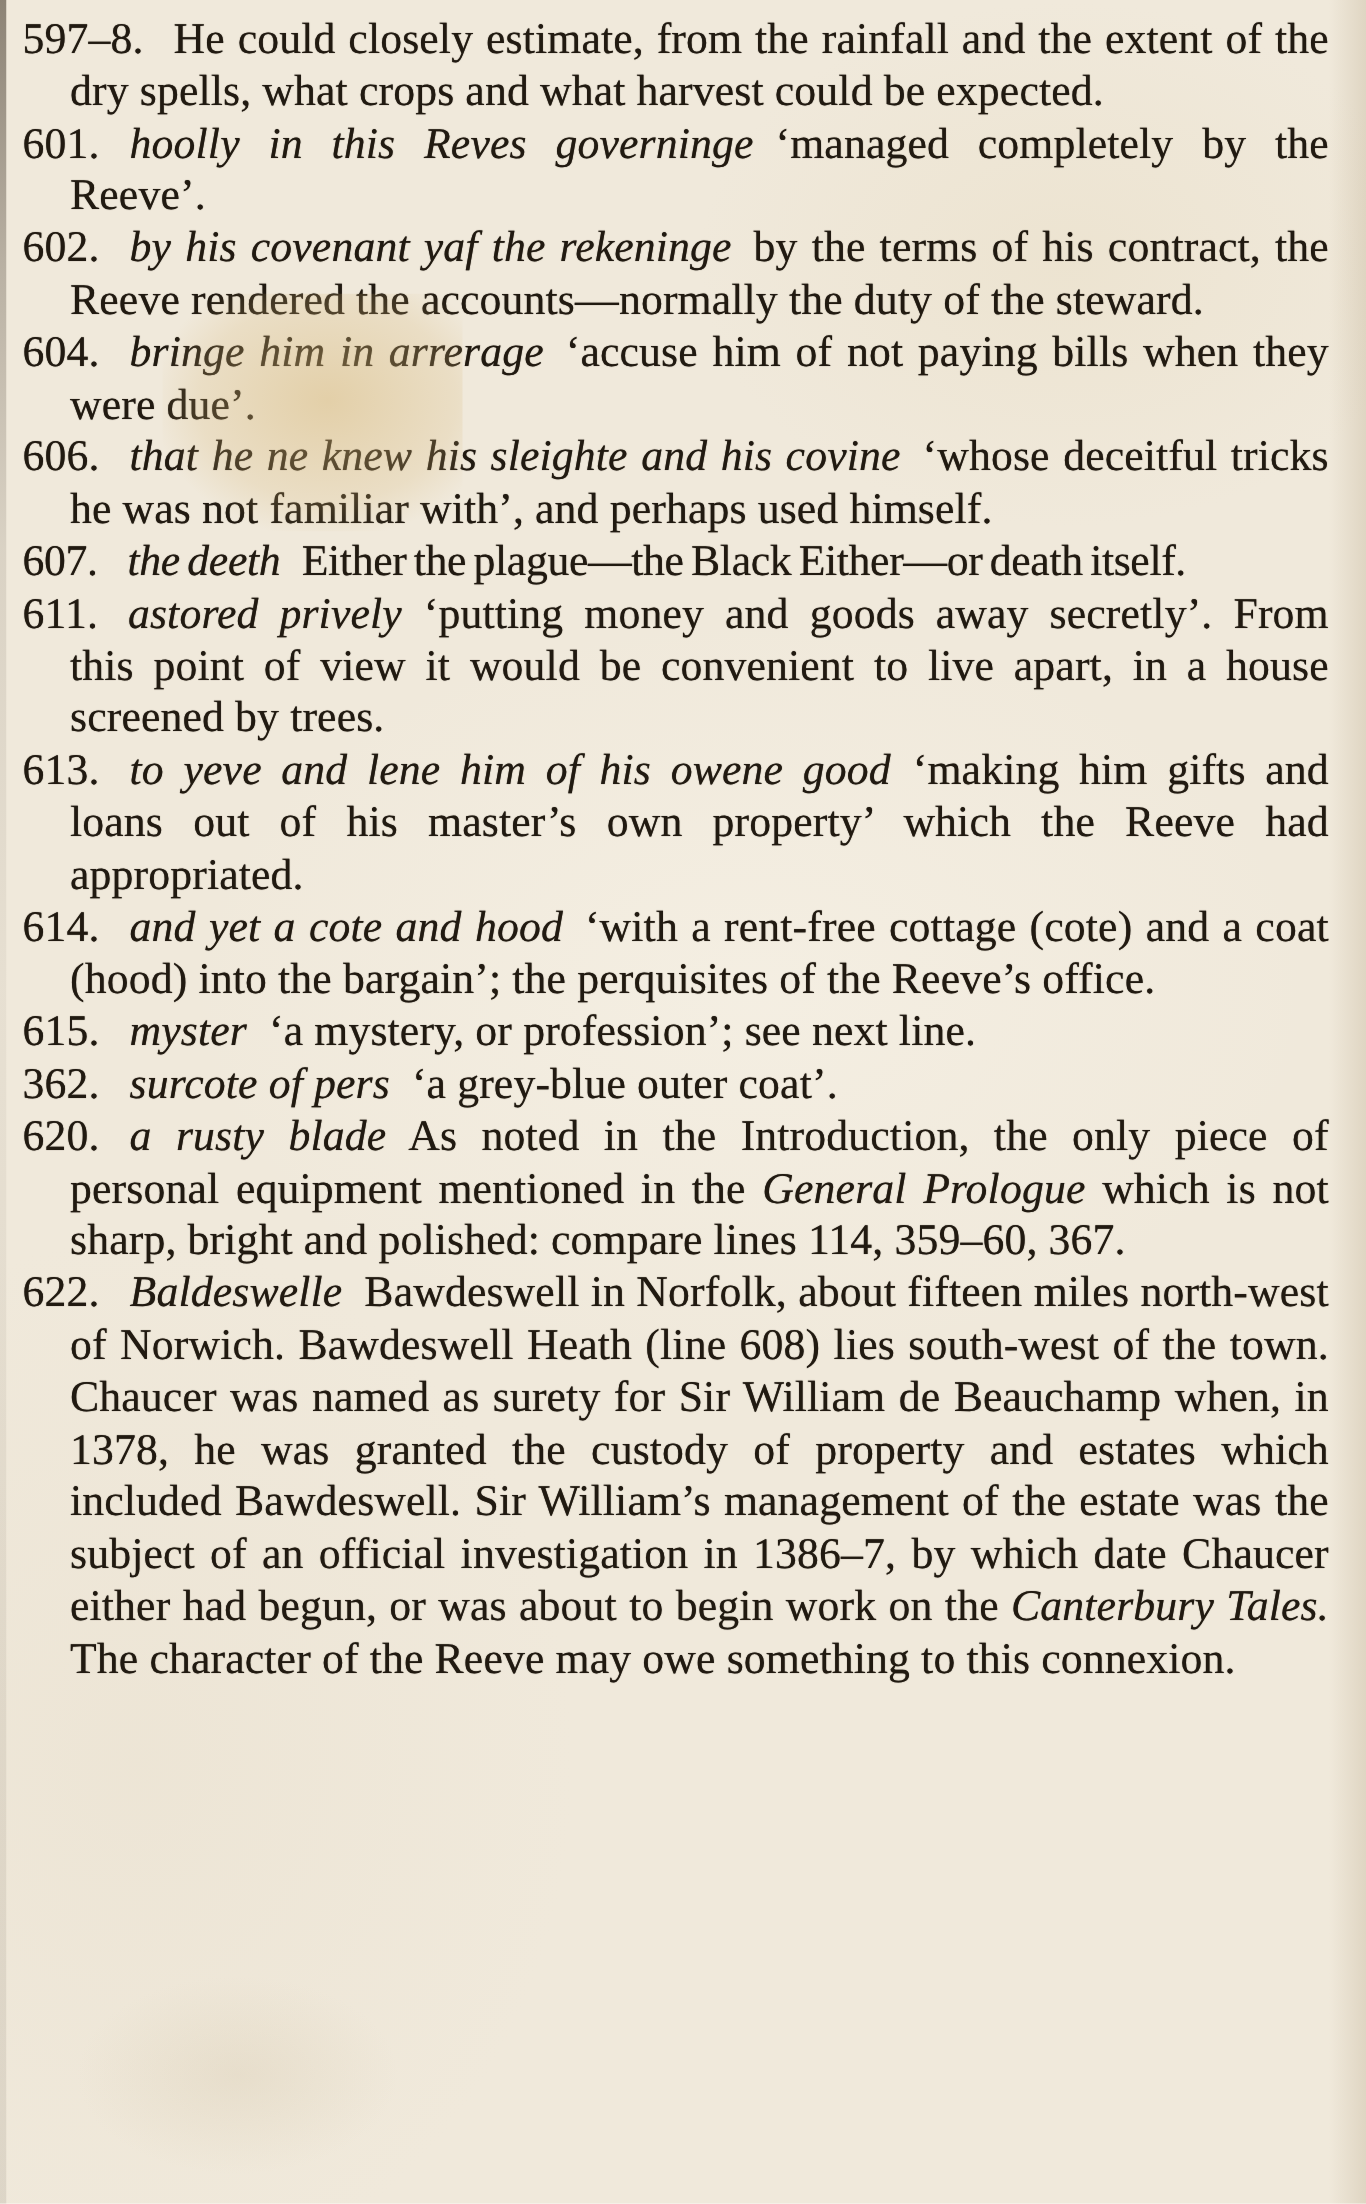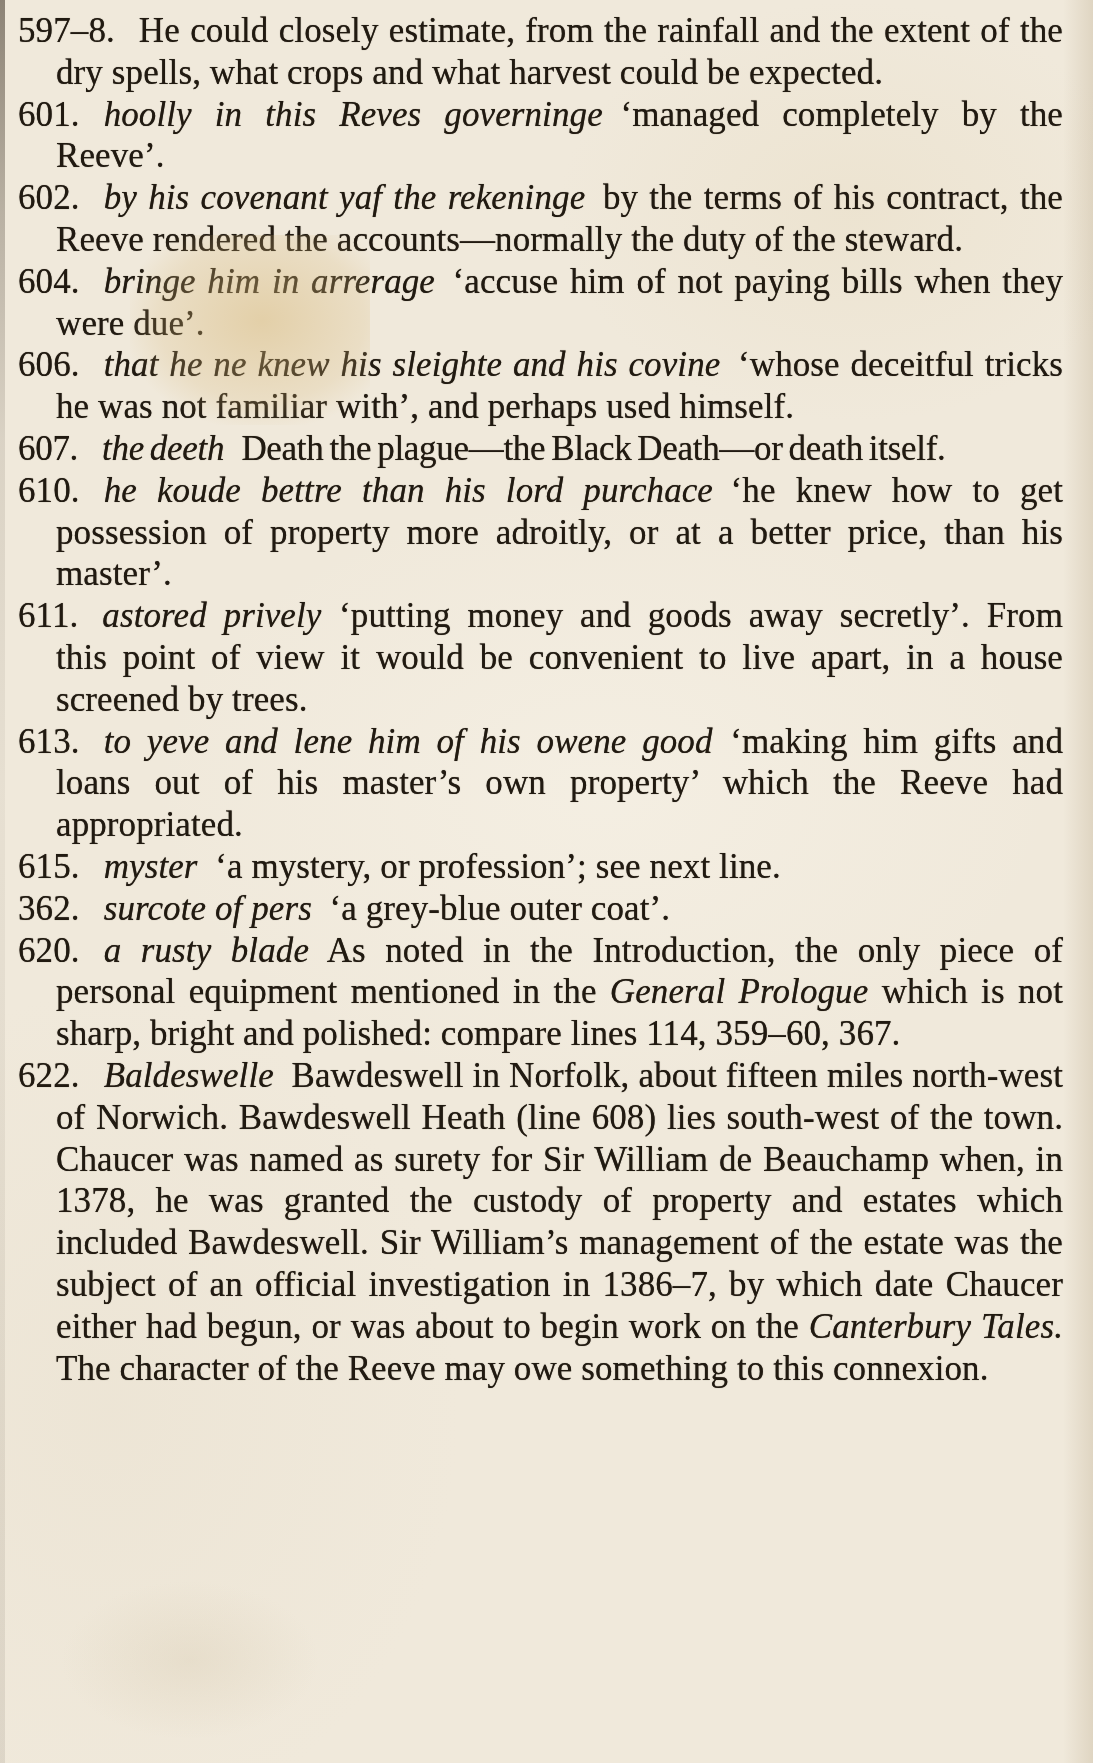--- a/index.html
+++ b/index.html
@@ -90,22 +90,22 @@
   <div class="stain-main"></div>
   <div class="stain-faint"></div>
   <div class="edge-left"></div>
   <div class="edge-right"></div>
   <div class="notes">
       <p class="note"><span class="num">597–8.</span><span class="gloss">He could closely estimate, from the rainfall and the extent of the dry spells, what crops and what harvest could be expected.</span></p>
       <p class="note"><span class="num">601.</span><span class="lemma">hoolly in this Reves governinge </span><span class="gloss">‘managed completely by the Reeve’.</span></p>
       <p class="note"><span class="num">602.</span><span class="lemma">by his covenant yaf the rekeninge </span><span class="gloss">by the terms of his contract, the Reeve rendered the accounts—normally the duty of the steward.</span></p>
       <p class="note"><span class="num">604.</span><span class="lemma">bringe him in arrerage </span><span class="gloss">‘accuse him of not paying bills when they were due’.</span></p>
       <p class="note"><span class="num">606.</span><span class="lemma">that he ne knew his sleighte and his covine </span><span class="gloss">‘whose deceitful tricks he was not familiar with’, and perhaps used himself.</span></p>
-      <p class="note tight"><span class="num">607.</span><span class="lemma">the deeth </span><span class="gloss">Death the plague—the Black Death—or death itself.</span></p>
-      <p class="note"><span class="num">610.</span><span class="lemma">he koude bettre than his lord purchace </span><span class="gloss">‘he knew how to get possession of property more adroitly, or at a better price, than his master’.</span></p>
+      <p class="note tight"><span class="num">607.</span><span class="lemma">the deeth </span><span class="gloss">Either the plague—the Black Either—or death itself.</span></p>
       <p class="note"><span class="num">611.</span><span class="lemma">astored prively </span><span class="gloss">‘putting money and goods away secretly’. From this point of view it would be convenient to live apart, in a house screened by trees.</span></p>
       <p class="note"><span class="num">613.</span><span class="lemma">to yeve and lene him of his owene good </span><span class="gloss">‘making him gifts and loans out of his master’s own property’ which the Reeve had appropriated.</span></p>
+      <p class="note"><span class="num">614.</span><span class="lemma">and yet a cote and hood </span><span class="gloss">‘with a rent-free cottage (cote) and a coat (hood) into the bargain’; the perquisites of the Reeve’s office.</span></p>
       <p class="note"><span class="num">615.</span><span class="lemma">myster </span><span class="gloss">‘a mystery, or profession’; see next line.</span></p>
       <p class="note"><span class="num">362.</span><span class="lemma">surcote of pers </span><span class="gloss">‘a grey-blue outer coat’.</span></p>
       <p class="note"><span class="num">620.</span><span class="lemma">a rusty blade </span><span class="gloss">As noted in the Introduction, the only piece of personal equipment mentioned in the </span><span class="lemma">General Prologue</span><span class="gloss"> which is not sharp, bright and polished: compare lines 114, 359–60, 367.</span></p>
       <p class="note"><span class="num">622.</span><span class="lemma">Baldeswelle </span><span class="gloss">Bawdeswell in Norfolk, about fifteen miles north-west of Norwich.  Bawdeswell Heath (line 608) lies south-west of the town.  Chaucer was named as surety for Sir William de Beauchamp when, in 1378, he was granted the custody of property and estates which included Bawdeswell. Sir William’s management of the estate was the subject of an official investigation in 1386–7, by which date Chaucer either had begun, or was about to begin work on the </span><span class="lemma">Canterbury Tales.</span><span class="gloss"> The character of the Reeve may owe something to this connexion.</span></p>
     </div>
 </div>
 
 </body></html>

